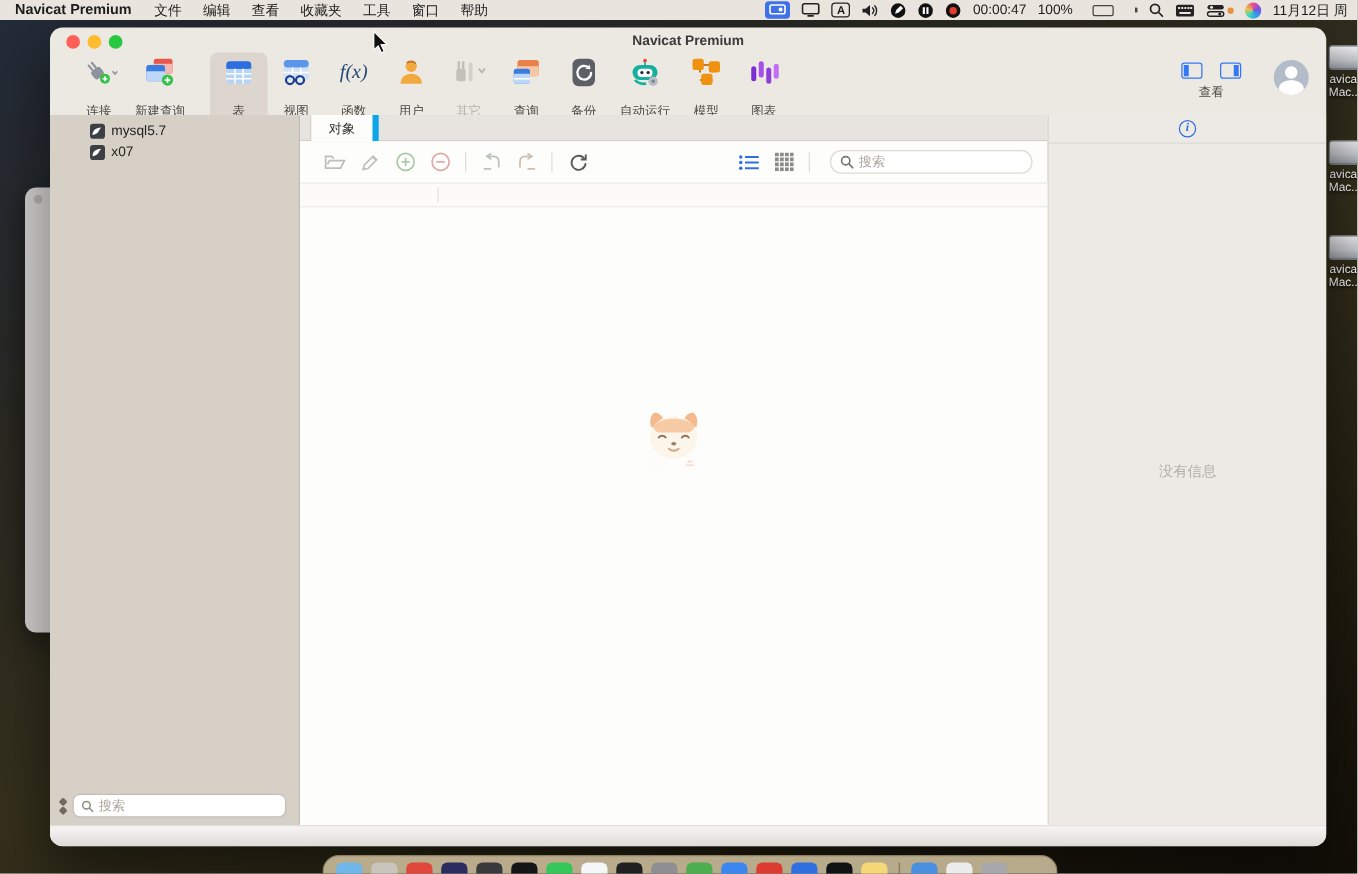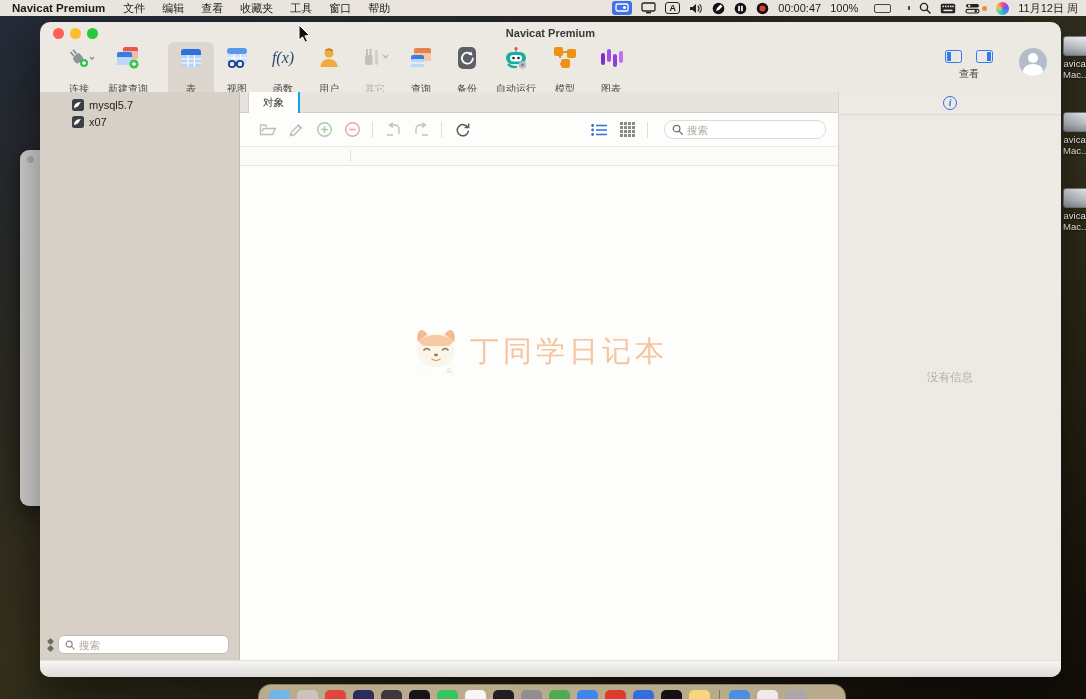--- a/index.html
+++ b/index.html
@@ -92,21 +92,21 @@
   .search-box { flex:1; display:flex; align-items:center; gap:4px; background:#fff;
     border:1px solid #c4beb5; border-radius:6px; height:19px; padding:0 6px; }
   .search-input { border:none; outline:none; flex:1; font-size:10.5px; background:transparent;
     font-family:inherit; color:#333; min-width:0; }
   .search-input::placeholder { color:#a9a49c; }
 
   
   .content { flex:1 1 auto; display:flex; flex-direction:column; background:#fdfdfc; min-width:0; }
   .tabbar { height:21px; flex:0 0 auto; background:#e7e3de; border-bottom:1px solid #d3cfc9;
     display:flex; align-items:stretch; padding-left:8px; }
-  .tab { background:#fdfdfc; border-left:1px solid #d3cfc9; border-right:2px solid #0ea5e9;
+  .tab { background:#fdfdfc; border-left:1px solid #d3cfc9; border-right:5px solid #0ea5e9;
     padding:0 14px; font-size:10.5px; color:#33322f; display:flex; align-items:center;
     margin-bottom:-1px; }
   .obj-toolbar { height:33px; flex:0 0 auto; display:flex; align-items:center; padding:0 12px 0 14px;
     background:#fdfdfc; }
   .ot-ic { width:28px; height:20px; display:flex; align-items:center; justify-content:center; }
   .ot-sep { width:1px; height:16px; background:#e0ddd9; margin:0 6px; }
   .ot-right { margin-left:auto; display:flex; align-items:center; }
   .ot-search { width:162px; height:19px; border:1px solid #dedbd6; border-radius:9px;
     display:flex; align-items:center; gap:4px; padding:0 7px; margin-left:10px; background:#fff; }
   .header-row { height:20px; flex:0 0 auto; border-top:1px solid #eceae7; border-bottom:1px solid #e7e5e1;
@@ -559,21 +559,20 @@
               <ellipse cx="26" cy="24" rx="19" ry="17" fill="#fdf4e8"></ellipse>
               <path d="M9 15c4-4 10-6 17-6s13 2 17 6c-2 4-4 5-6 5H15c-2 0-4-1-6-5z" fill="#f6c396"></path>
               <path d="M14 24c1.5-2 4-2 5.5 0" stroke="#7a5c3e" stroke-width="1.6" fill="none" stroke-linecap="round"></path>
               <path d="M32.5 24c1.5-2 4-2 5.5 0" stroke="#7a5c3e" stroke-width="1.6" fill="none" stroke-linecap="round"></path>
               <ellipse cx="26" cy="29" rx="2" ry="1.4" fill="#8a6a48"></ellipse>
               <path d="M22 33c2.5 2 5.5 2 8 0" stroke="#c89a6e" stroke-width="1.4" fill="none" stroke-linecap="round"></path>
               <ellipse cx="13" cy="46" rx="7" ry="5.5" fill="#fffdf9"></ellipse>
               <ellipse cx="39" cy="46" rx="7" ry="5.5" fill="#fffdf9"></ellipse>
               <path d="M37 44c1-1.5 3-1.5 4 0M36 46h6" stroke="#f4c6c6" stroke-width="1" fill="none"></path>
             </svg>
-            <span class="wm-text">丁同学日记本</span>
           </div>
         </div>
       </div>
 
       <div class="info-panel">
         <div class="info-top">
           <span class="info-i">i</span>
         </div>
         <div class="info-empty">没有信息</div>
       </div>

